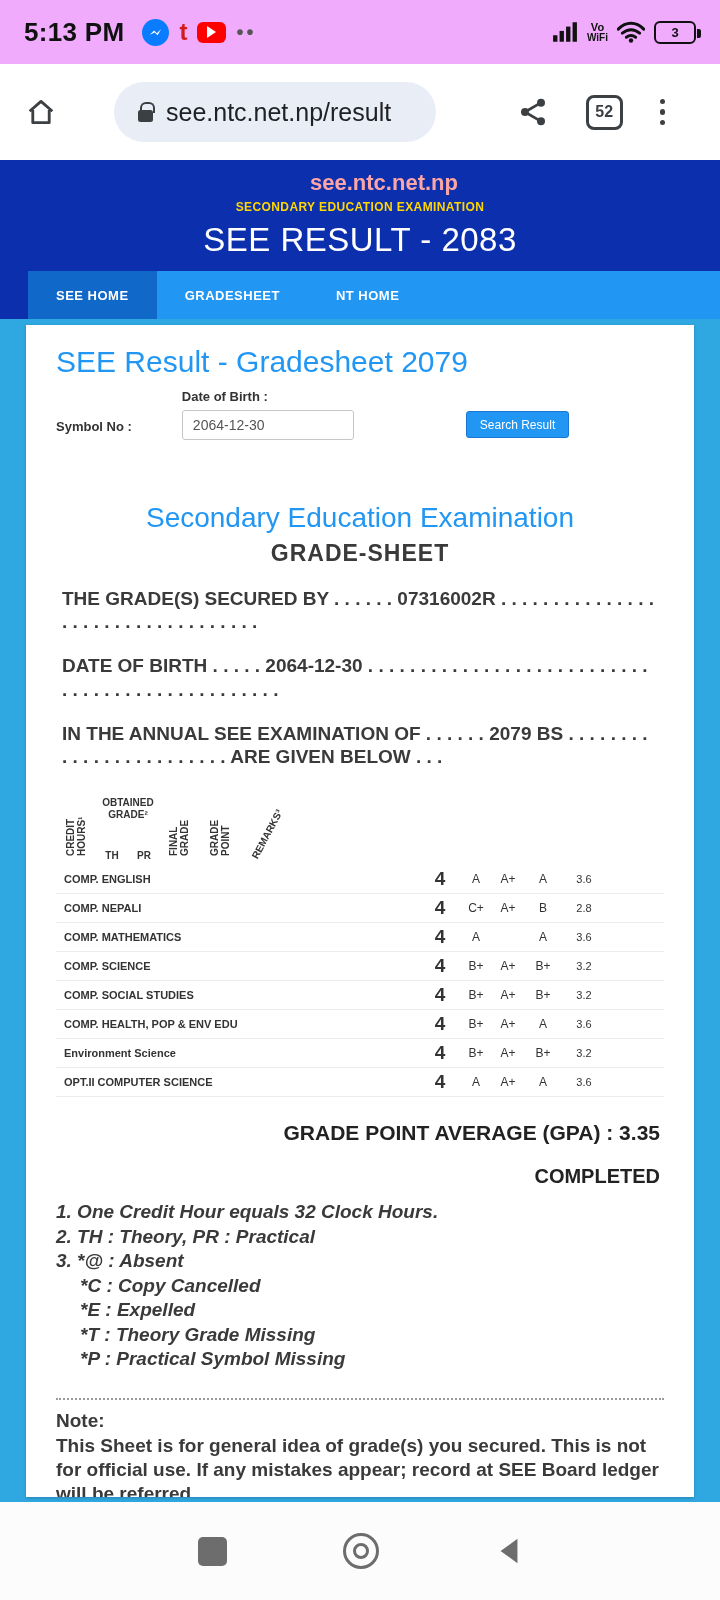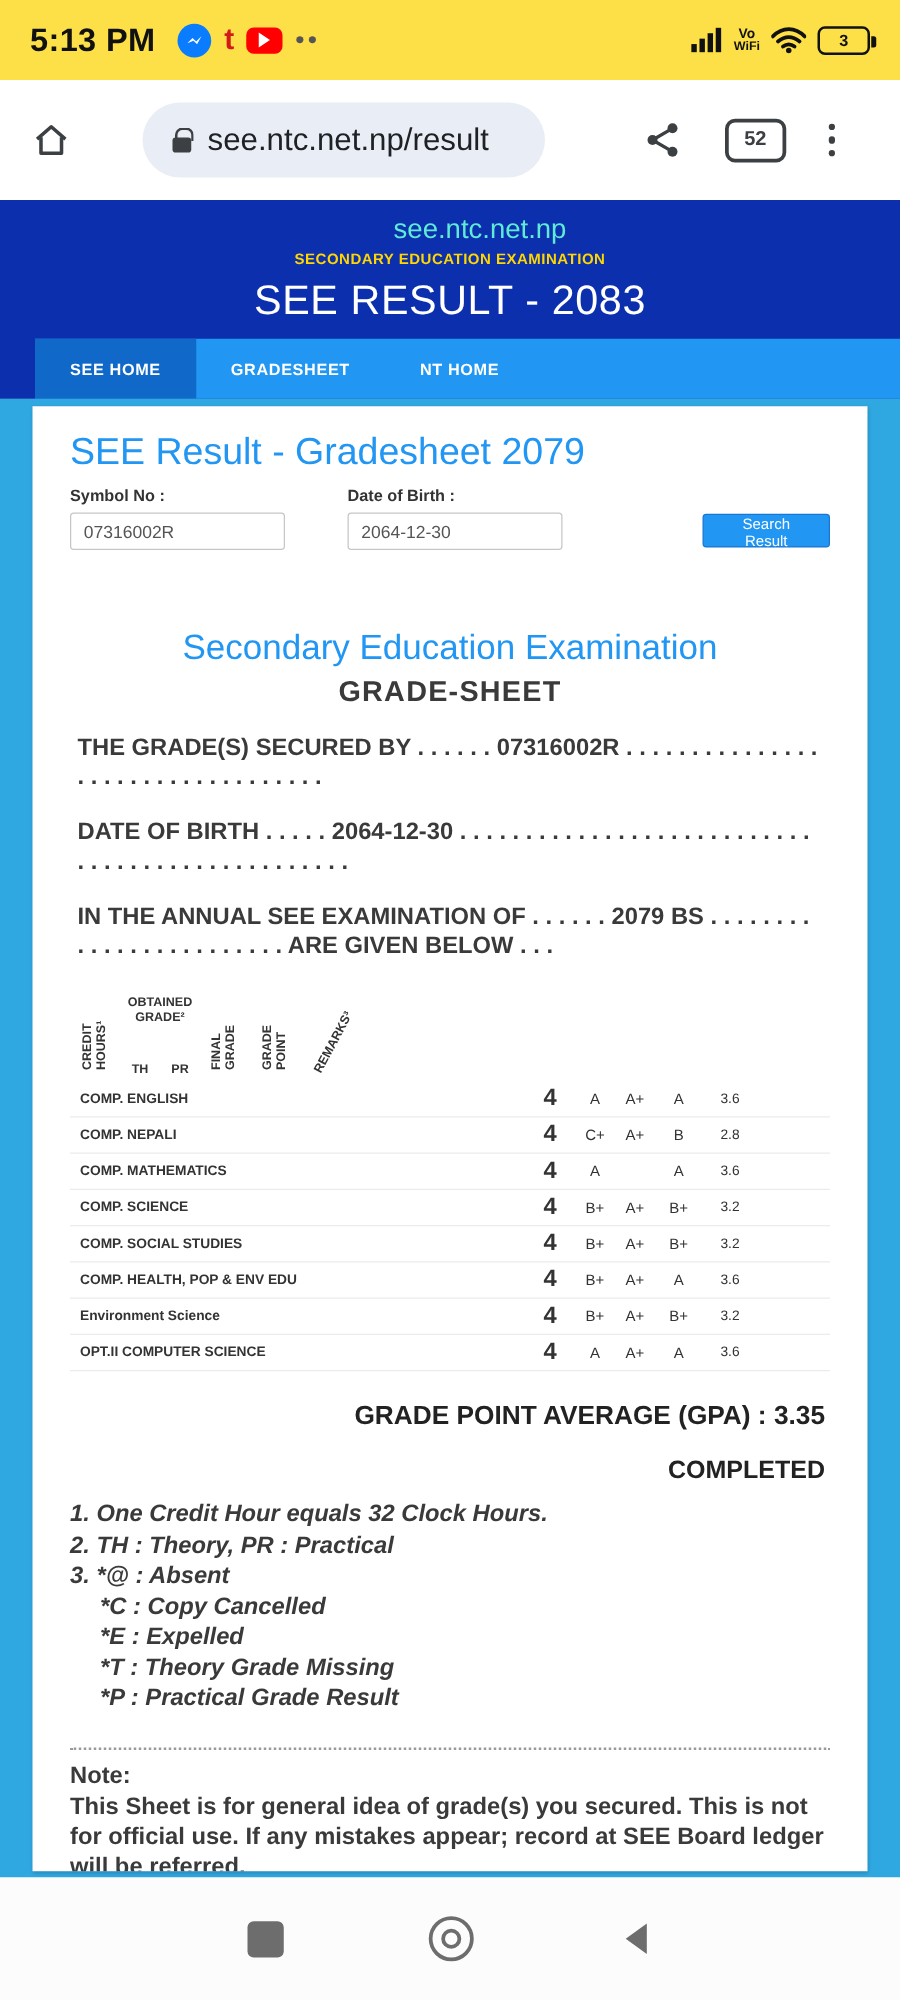--- a/index.html
+++ b/index.html
@@ -1,21 +1,21 @@
 <!DOCTYPE html>
 <html><head>
 <meta charset="utf-8">
 <style>
   * { box-sizing: border-box; margin: 0; padding: 0; }
   html,body { width:720px; }
   body { font-family:"Liberation Sans", sans-serif; background:#fff; }
   .screen { width:720px; height:1600px; display:flex; flex-direction:column; overflow:hidden; background:#fff; }
 
   
-  .status-bar { height:64px; background:#fde047; display:flex; align-items:center; padding:0 24px; flex:none; }
+  .status-bar { height:64px; background:#f0abfc; display:flex; align-items:center; padding:0 24px; flex:none; }
   .sb-time { font-size:26px; font-weight:700; color:#111; letter-spacing:.3px; margin-right:18px; }
   .sb-icons { display:flex; align-items:center; gap:10px; }
   .ic-messenger { width:27px; height:27px; border-radius:50%; background:#0a7cff; display:flex; align-items:center; justify-content:center; }
   .ic-t { color:#d31a1a; font-weight:900; font-size:24px; line-height:1; }
   .ic-youtube { width:29px; height:21px; background:#f00; border-radius:6px; display:flex; align-items:center; justify-content:center; }
   .yt-play { width:0; height:0; border-left:9px solid #fff; border-top:6px solid transparent; border-bottom:6px solid transparent; }
   .sb-dots { color:#555; font-size:20px; font-weight:700; letter-spacing:3px; }
   .sb-right { margin-left:auto; display:flex; align-items:center; gap:9px; }
   .vowifi { display:flex; flex-direction:column; align-items:center; line-height:1; color:#111; font-weight:700; }
   .vowifi .top { font-size:11px; } .vowifi .bot { font-size:10px; }
@@ -23,27 +23,27 @@
   .battery::after { content:''; position:absolute; right:-7px; top:6px; width:4px; height:9px; background:#111; border-radius:0 2px 2px 0; }
 
   
   .toolbar { height:96px; background:#fff; display:flex; align-items:center; padding:0 18px; flex:none;gap:44px; }
   .tb-home { width:46px; display:flex; justify-content:center; }
   .url-pill { width:322px; height:60px; background:#e9edf6; border-radius:30px; display:flex; align-items:center; padding:0 24px; gap:13px; margin-left:6px; }
   .lock { width:15px; height:12px; background:#3c4043; border-radius:2.5px; position:relative; margin-top:7px; flex:none; }
   .lock::before { content:''; position:absolute; top:-8px; left:2px; width:11px; height:9px; border:2.5px solid #3c4043; border-bottom:none; border-radius:6px 6px 0 0; }
   .url-text { font-size:25px; color:#202124; white-space:nowrap; overflow:hidden; }
   .tb-right { flex:1; display:flex; align-items:center; justify-content:space-evenly; }
-  .tab-box { width:49px; height:35px; border:3px solid #3c4043; border-radius:8px; display:flex; align-items:center; justify-content:center; font-size:16px; font-weight:700; color:#3c4043; }
+  .tab-box { width:37px; height:35px; border:3px solid #3c4043; border-radius:8px; display:flex; align-items:center; justify-content:center; font-size:16px; font-weight:700; color:#3c4043; }
   .kebab { display:flex; flex-direction:column; gap:5px; }
   .kebab i { width:5.5px; height:5.5px; border-radius:50%; background:#3c4043; }
 
   
   .site-header { background:#0c2fae; color:#fff; text-align:center; padding-top:10px; flex:none; }
-  .sh-domain { color:#5eead4; font-size:22px; font-weight:400;margin-left:48px; }
+  .sh-domain { color:#fca5a5; font-size:22px; font-weight:700;margin-left:48px; }
   .sh-exam { color:#ffd600; font-size:12px; font-weight:700; letter-spacing:.4px; margin-top:4px; }
   .sh-title { color:#fff; font-size:33px; font-weight:500; margin:7px 0 12px; letter-spacing:.5px; }
   .site-nav { height:48px; background:#0c2fae; display:flex; }
   .nav-inner { margin-left:28px; flex:1; background:#2196f3; display:flex; }
   .nav-tab { display:flex; align-items:center; padding:0 28px; color:#fff; font-size:13px; font-weight:700; letter-spacing:.5px; cursor:pointer; }
   .nav-tab.active { background:#1068c8; }
 
   
   .page { flex:1; background:#2fa7e0; padding:6px 26px 5px; overflow:hidden; }
   .card { background:#fff; height:100%; box-shadow:0 1px 3px rgba(0,0,0,.2); overflow:hidden; }
@@ -179,21 +179,20 @@
     </div>
   </div>
 
   <div class="page">
     <div class="card">
       <h1 class="page-title">SEE Result - Gradesheet 2079</h1>
 
       <div class="form-row">
         <div class="field">
           <label>Symbol No :</label>
-          <input type="text" readonly="" value="07316002R" style="">
         </div>
         <div class="field">
           <label>Date of Birth :</label>
           <input type="text" readonly="" value="2064-12-30" style="">
         </div>
         <button class="search-btn">Search Result</button>
       </div>
 
       <div class="sheet">
         <div class="org">Secondary Education Examination</div>
@@ -304,21 +303,21 @@
         <div class="gpa">GRADE POINT AVERAGE (GPA) : 3.35</div>
         <div class="completed">COMPLETED</div>
 
         <div class="notes">
             <div class="note-line">1. One Credit Hour equals 32 Clock Hours.</div>
             <div class="note-line">2. TH : Theory, PR : Practical</div>
             <div class="note-line">3. *@ : Absent</div>
             <div class="note-line indent">*C : Copy Cancelled</div>
             <div class="note-line indent">*E : Expelled</div>
             <div class="note-line indent">*T : Theory Grade Missing</div>
-            <div class="note-line indent">*P : Practical Grade Result</div>
+            <div class="note-line indent">*P : Practical Symbol Missing</div>
           </div>
 
         <div class="dotted"></div>
         <div class="note-label">Note:</div>
         <div class="note-text">This Sheet is for general idea of grade(s) you secured. This is not for official use. If any mistakes appear; record at SEE Board ledger will be referred.</div>
 
       </div>
     </div>
   </div>
 

